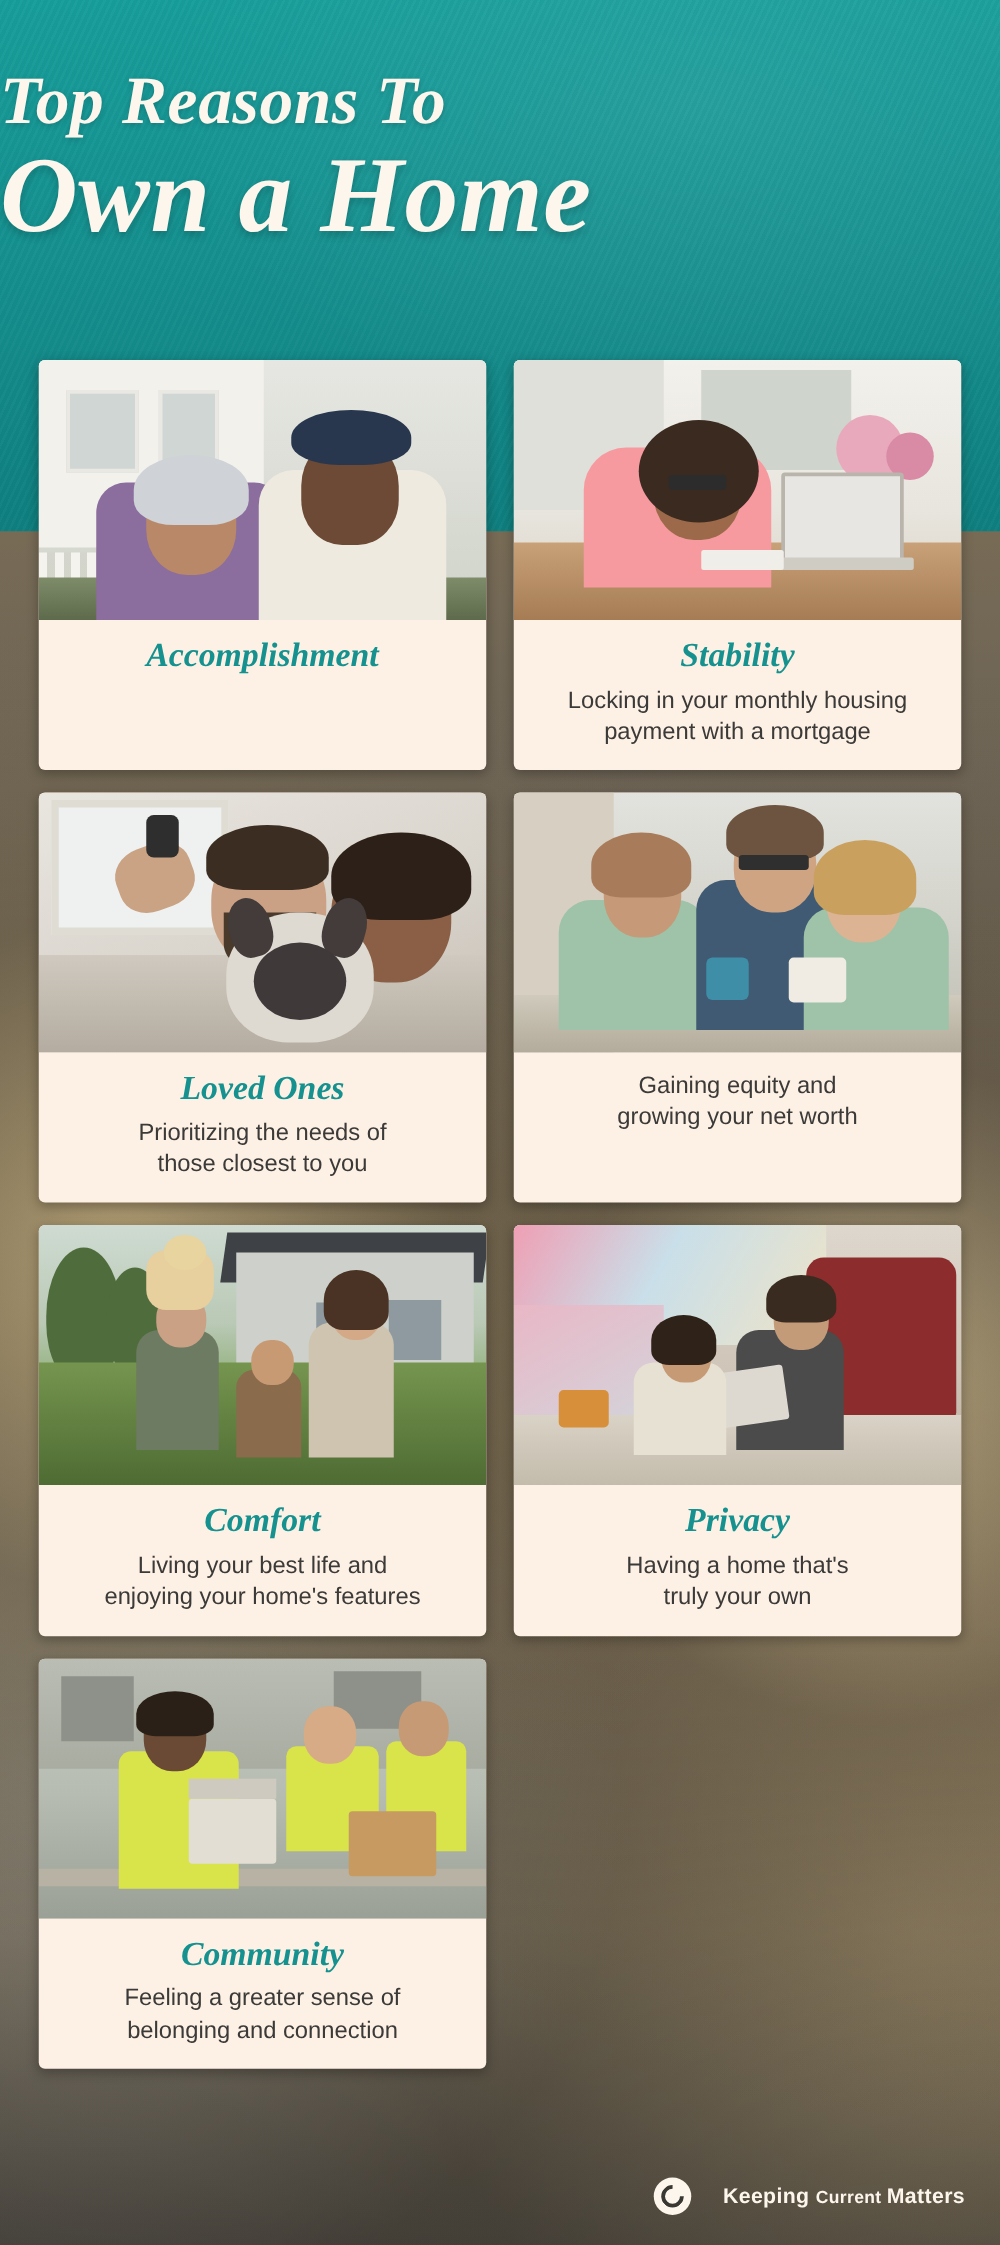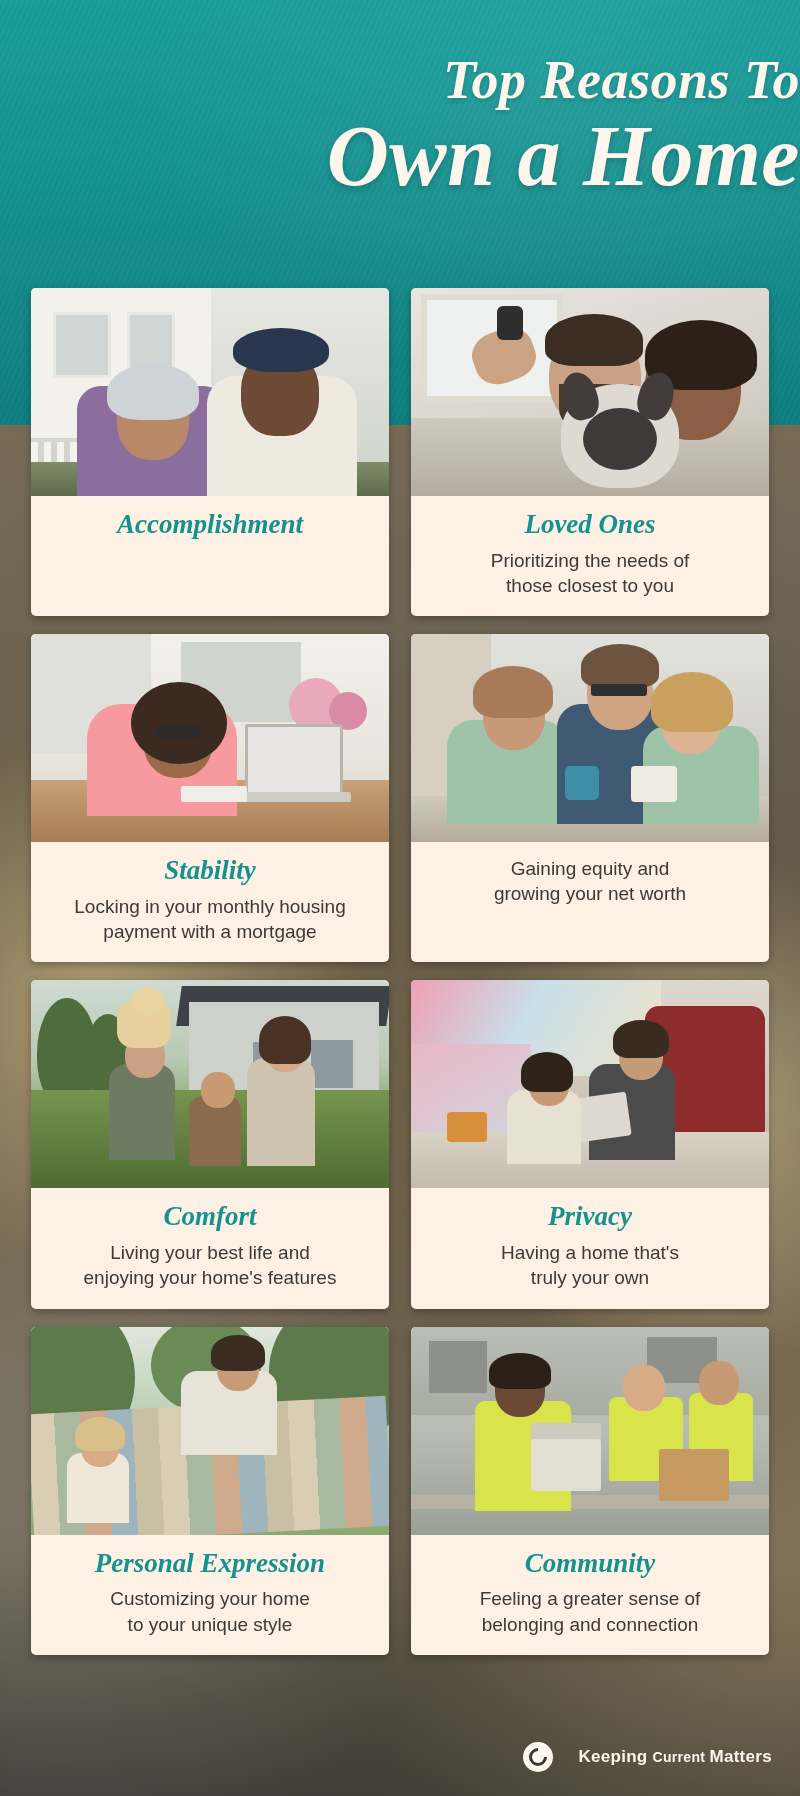--- a/index.html
+++ b/index.html
@@ -57,21 +57,21 @@
     inset: 0;
     background:
       repeating-linear-gradient(115deg, rgba(255,255,255,0.025) 0px, rgba(255,255,255,0.025) 2px, rgba(0,0,0,0.02) 2px, rgba(0,0,0,0.02) 5px);
     opacity: 0.9;
   }
   .title-wrap {
     position: absolute;
     left: 0;
     top: 52px;
     width: 800px;
-    text-align: right;
+    text-align: left;
     z-index: 5;
   }
   .title-line1 {
     font-family: "Liberation Serif", serif;
     font-weight: bold;
     font-style: italic;
     font-size: 54px;
     color: #fdf6ec;
     letter-spacing: 0.5px;
     line-height: 1.05;
@@ -278,20 +278,43 @@
         <div class="ph p1-body-w" style="left:46px; bottom:0;"></div>
         <div class="ph p1-womanhead" style="left:86px; top:92px;"></div>
         <div class="ph p1-hair" style="left:76px; top:76px;"></div>
         <div class="ph p1-body-m" style="left:176px; bottom:0;"></div>
         <div class="ph p1-manhead" style="left:210px; top:62px;"></div>
         <div class="ph p1-cap" style="left:202px; top:40px;"></div>
         <div class="ph" style="left:196px; top:140px; width:26px; height:34px; border-radius:50%; background:#efeae0;"></div>
       </div>
       <div class="card-body">
         <div class="card-title">Accomplishment</div>
+      </div>
+    </div>
+
+    <div class="card">
+      <div class="card-photo">
+        <div class="ph p3-bg"></div>
+        <div class="ph" style="left:0; top:0; width:120px; height:120px; background:#dfe0da;"></div>
+        <div class="ph" style="left:150px; top:8px; width:120px; height:80px; background:#cfd4cd;"></div>
+        <div class="ph p3-flowers" style="right:46px; top:44px; background:#e9a9bd;"></div>
+        <div class="ph p3-flowers" style="right:22px; top:58px; width:38px;height:38px; background:#d98aa4;"></div>
+        <div class="ph p3-counter"></div>
+        <div class="ph p3-body" style="left:56px; bottom:26px;"></div>
+        <div class="ph p3-head" style="left:112px; top:66px;"></div>
+        <div class="ph p3-hair" style="left:100px; top:48px;"></div>
+        <div class="ph" style="left:124px; top:92px; width:46px; height:12px; background:#2c2c2c; border-radius:3px;"></div>
+        <div class="ph p3-laptop-screen" style="right:46px; bottom:46px;"></div>
+        <div class="ph p3-laptop-base" style="right:38px; bottom:40px;"></div>
+        <div class="ph" style="left:150px; bottom:40px; width:66px; height:16px; background:#f0eee8; border-radius:2px;"></div>
+      </div>
+      <div class="card-body">
+        <div class="card-title">Stability</div>
+        <div class="card-text">Locking in your monthly housing
+payment with a mortgage</div>
       </div>
     </div>
 
     <div class="card">
       <div class="card-photo">
         <div class="ph p2-bg"></div>
         <div class="ph p2-win"></div>
         <div class="ph" style="left:0; bottom:0; width:358px; height:78px; background:linear-gradient(180deg,#cfc9bf,#b4aca0);"></div>
         <div class="ph p2-manhead" style="left:138px; top:40px;"></div>
         <div class="ph p2-hair2" style="left:134px; top:26px;"></div>
@@ -307,43 +330,20 @@
       </div>
       <div class="card-body">
         <div class="card-title">Loved Ones</div>
         <div class="card-text">Prioritizing the needs of
 those closest to you</div>
       </div>
     </div>
 
     <div class="card">
       <div class="card-photo">
-        <div class="ph p3-bg"></div>
-        <div class="ph" style="left:0; top:0; width:120px; height:120px; background:#dfe0da;"></div>
-        <div class="ph" style="left:150px; top:8px; width:120px; height:80px; background:#cfd4cd;"></div>
-        <div class="ph p3-flowers" style="right:46px; top:44px; background:#e9a9bd;"></div>
-        <div class="ph p3-flowers" style="right:22px; top:58px; width:38px;height:38px; background:#d98aa4;"></div>
-        <div class="ph p3-counter"></div>
-        <div class="ph p3-body" style="left:56px; bottom:26px;"></div>
-        <div class="ph p3-head" style="left:112px; top:66px;"></div>
-        <div class="ph p3-hair" style="left:100px; top:48px;"></div>
-        <div class="ph" style="left:124px; top:92px; width:46px; height:12px; background:#2c2c2c; border-radius:3px;"></div>
-        <div class="ph p3-laptop-screen" style="right:46px; bottom:46px;"></div>
-        <div class="ph p3-laptop-base" style="right:38px; bottom:40px;"></div>
-        <div class="ph" style="left:150px; bottom:40px; width:66px; height:16px; background:#f0eee8; border-radius:2px;"></div>
-      </div>
-      <div class="card-body">
-        <div class="card-title">Stability</div>
-        <div class="card-text">Locking in your monthly housing
-payment with a mortgage</div>
-      </div>
-    </div>
-
-    <div class="card">
-      <div class="card-photo">
         <div class="ph p4-bg"></div>
         <div class="ph" style="left:0; top:0; width:80px; height:208px; background:#d7cfc2;"></div>
         <div class="ph p4-table"></div>
 
         <div class="ph" style="left:36px; top:86px; width:120px; height:104px; border-radius:26px 26px 0 0; background:#9ec3a8;"></div>
         <div class="ph p4-head" style="left:72px; top:46px; width:62px; height:70px; background:#c69a78;"></div>
         <div class="ph" style="left:62px; top:32px; width:80px; height:52px; border-radius:50% 50% 30% 30%; background:#a87c5a;"></div>
 
         <div class="ph" style="left:146px; top:70px; width:120px; height:120px; border-radius:24px 24px 0 0; background:#3f5a72;"></div>
         <div class="ph p4-head" style="left:176px; top:22px; width:66px; height:74px; background:#cfa483;"></div>
@@ -410,42 +410,20 @@
         <div class="ph" style="left:110px; top:72px; width:52px; height:40px; border-radius:50% 50% 28% 28%; background:#2e2219;"></div>
         <div class="ph" style="left:36px; bottom:46px; width:40px; height:30px; background:#d88f3a; border-radius:4px;"></div>
       </div>
       <div class="card-body">
         <div class="card-title">Privacy</div>
         <div class="card-text">Having a home that's
 truly your own</div>
       </div>
     </div>
 
-    <div class="card">
-      <div class="card-photo">
-        <div class="ph p7-sky"></div>
-        <div class="ph p7-tree" style="left:-16px; top:-24px;"></div>
-        <div class="ph p7-tree" style="right:-20px; top:-30px; width:140px; height:150px;"></div>
-        <div class="ph" style="left:120px; top:-10px; width:110px; height:96px; border-radius:50%; background:#6a8a56;"></div>
-        <div class="ph p7-fence"></div>
-
-        <div class="ph" style="left:150px; top:44px; width:96px; height:84px; border-radius:16px 16px 0 0; background:#e8e3d8;"></div>
-        <div class="ph" style="left:186px; top:18px; width:42px; height:46px; border-radius:46%; background:#c89b76;"></div>
-        <div class="ph" style="left:180px; top:8px; width:54px; height:36px; border-radius:50% 50% 28% 28%; background:#3b2c21;"></div>
-
-        <div class="ph" style="left:36px; top:126px; width:62px; height:70px; border-radius:14px 14px 0 0; background:#efe8d8;"></div>
-        <div class="ph" style="left:50px; top:100px; width:38px; height:40px; border-radius:46%; background:#d7ab86;"></div>
-        <div class="ph" style="left:44px; top:90px; width:50px; height:34px; border-radius:50% 50% 28% 28%; background:#d8c08a;"></div>
-      </div>
-      <div class="card-body">
-        <div class="card-title">Personal Expression</div>
-        <div class="card-text">Customizing your home
-to your unique style</div>
-      </div>
-    </div>
 
     <div class="card">
       <div class="card-photo">
         <div class="ph p8-bg"></div>
         <div class="ph" style="left:0; top:0; width:358px; height:88px; background:linear-gradient(180deg,#b9bdb4,#a8aca1);"></div>
         <div class="ph" style="left:18px; top:14px; width:58px; height:52px; background:#8d9189;"></div>
         <div class="ph" style="left:236px; top:10px; width:70px; height:46px; background:#8d9189;"></div>
         <div class="ph p8-table"></div>
 
         <div class="ph p8-vest" style="left:64px; top:74px;"></div>

